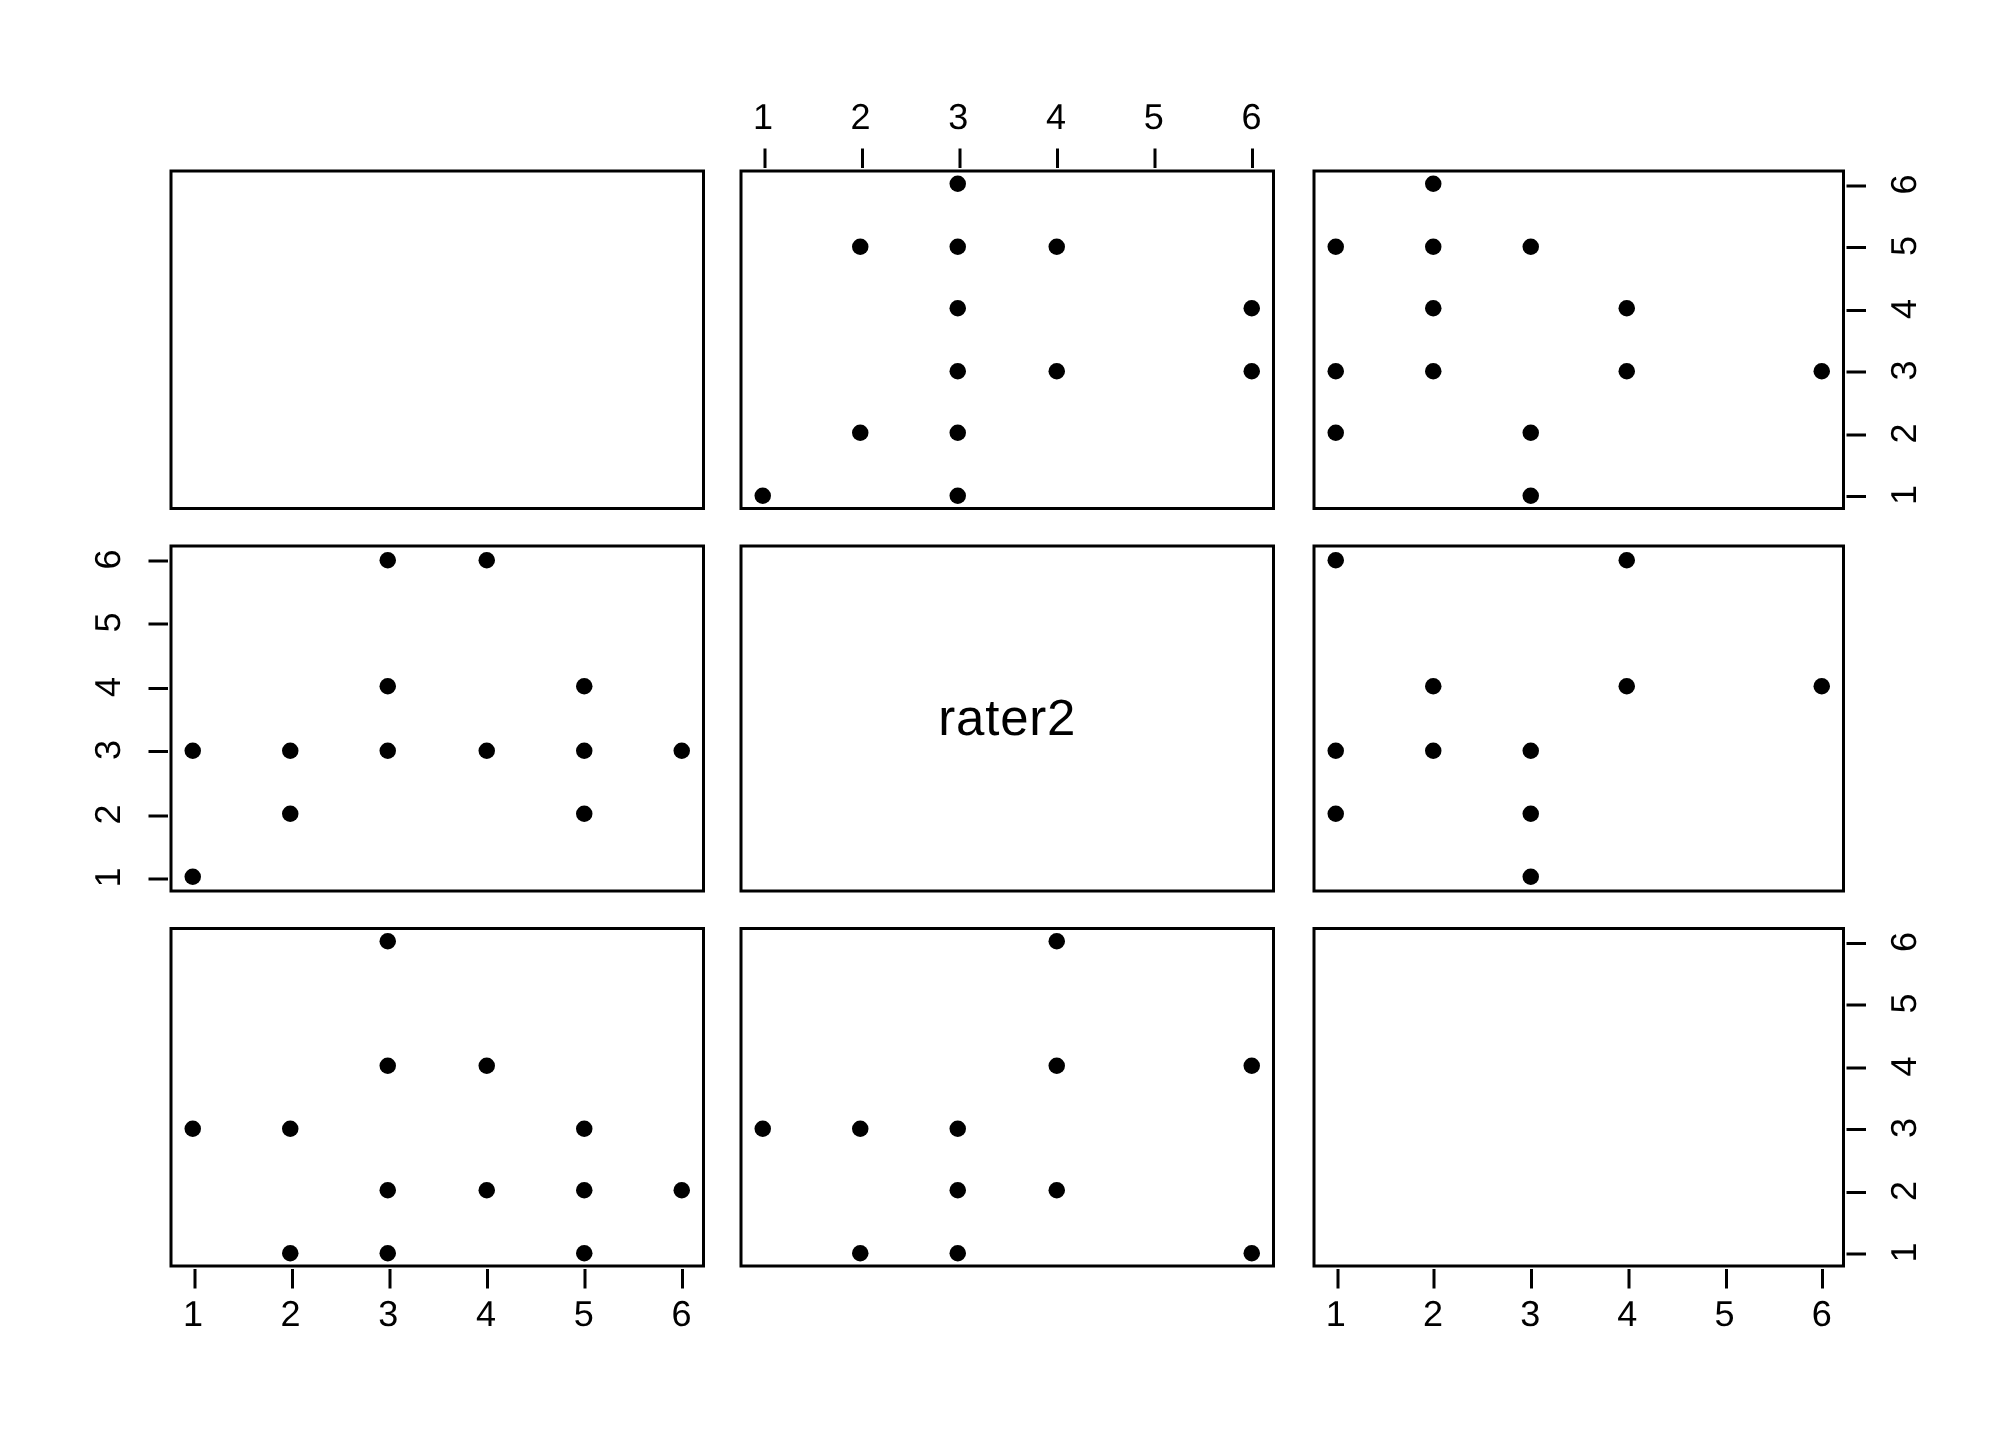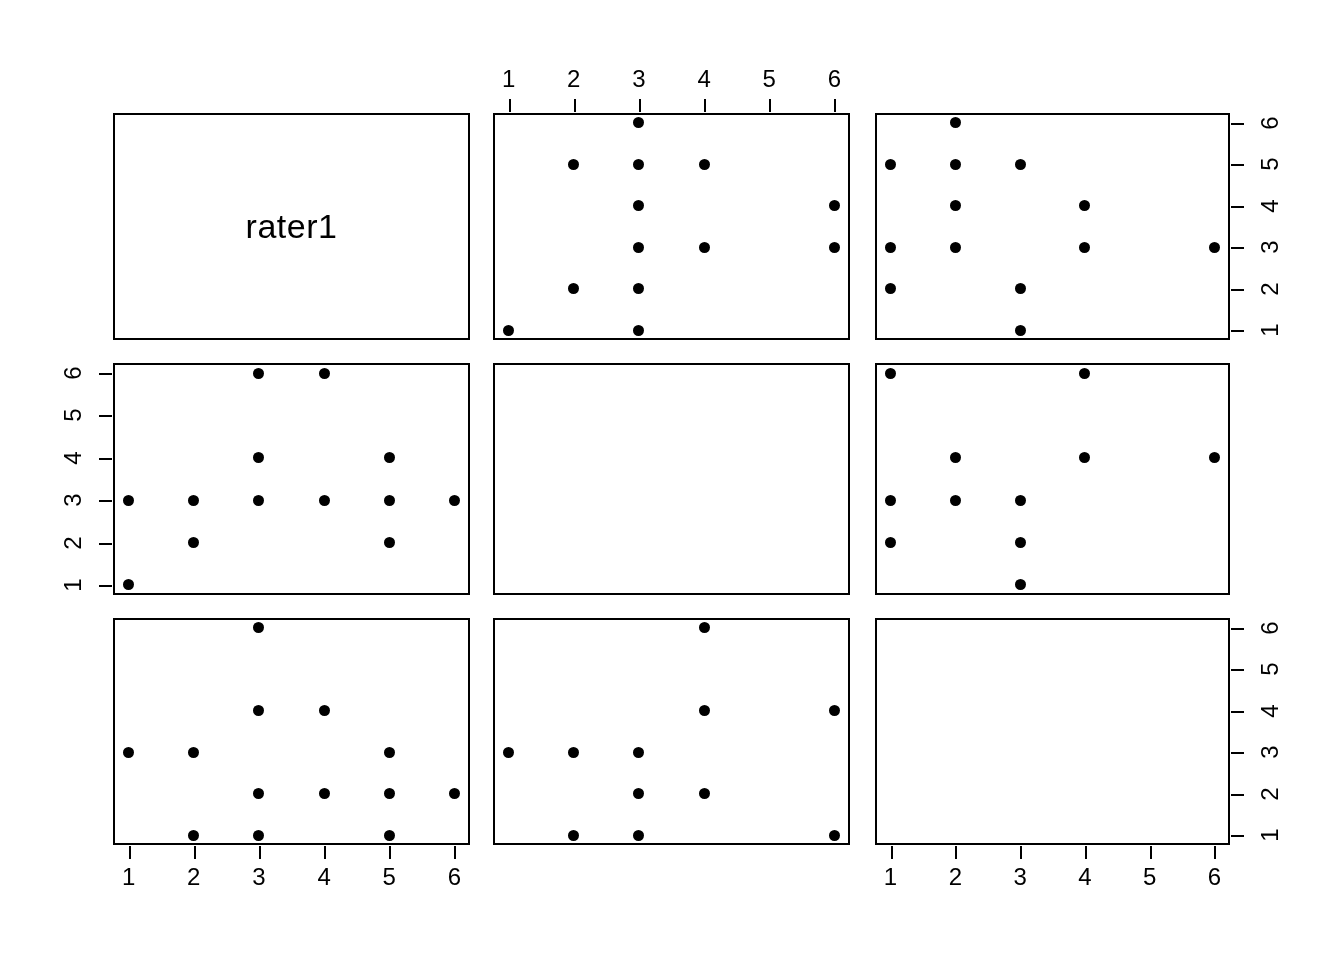--- a/index.html
+++ b/index.html
@@ -67,21 +67,21 @@
 <div id="stage">
     <div class="panel" style="left: 113px; top: 113px; width: 357px; height: 227px;"></div>
     <div class="panel" style="left: 493px; top: 113px; width: 357px; height: 227px;"></div>
     <div class="panel" style="left: 875px; top: 113px; width: 355px; height: 227px;"></div>
     <div class="panel" style="left: 113px; top: 363px; width: 357px; height: 232px;"></div>
     <div class="panel" style="left: 493px; top: 363px; width: 357px; height: 232px;"></div>
     <div class="panel" style="left: 875px; top: 363px; width: 355px; height: 232px;"></div>
     <div class="panel" style="left: 113px; top: 618px; width: 357px; height: 227px;"></div>
     <div class="panel" style="left: 493px; top: 618px; width: 357px; height: 227px;"></div>
     <div class="panel" style="left: 875px; top: 618px; width: 355px; height: 227px;"></div>
-    <div class="diag-label" style="left: 113px; top: 113px; width: 357px; height: 227px;">rater1</div>
+    <div class="diag-label" style="left: 493px; top: 363px; width: 357px; height: 232px;">rater2</div>
     <div style="position: absolute; left: 0px; top: 0px; width: 1344px; height: 960px;">
       <div class="dot" style="left: 638.927px; top: 122.942px; background: rgb(0, 0, 0);"></div>
       <div class="dot" style="left: 573.781px; top: 164.365px; background: rgb(0, 0, 0);"></div>
       <div class="dot" style="left: 638.927px; top: 164.365px; background: rgb(0, 0, 0);"></div>
       <div class="dot" style="left: 704.073px; top: 164.365px; background: rgb(0, 0, 0);"></div>
       <div class="dot" style="left: 638.927px; top: 205.788px; background: rgb(0, 0, 0);"></div>
       <div class="dot" style="left: 834.365px; top: 205.788px; background: rgb(0, 0, 0);"></div>
       <div class="dot" style="left: 638.927px; top: 247.212px; background: rgb(0, 0, 0);"></div>
       <div class="dot" style="left: 704.073px; top: 247.212px; background: rgb(0, 0, 0);"></div>
       <div class="dot" style="left: 834.365px; top: 247.212px; background: rgb(0, 0, 0);"></div>

